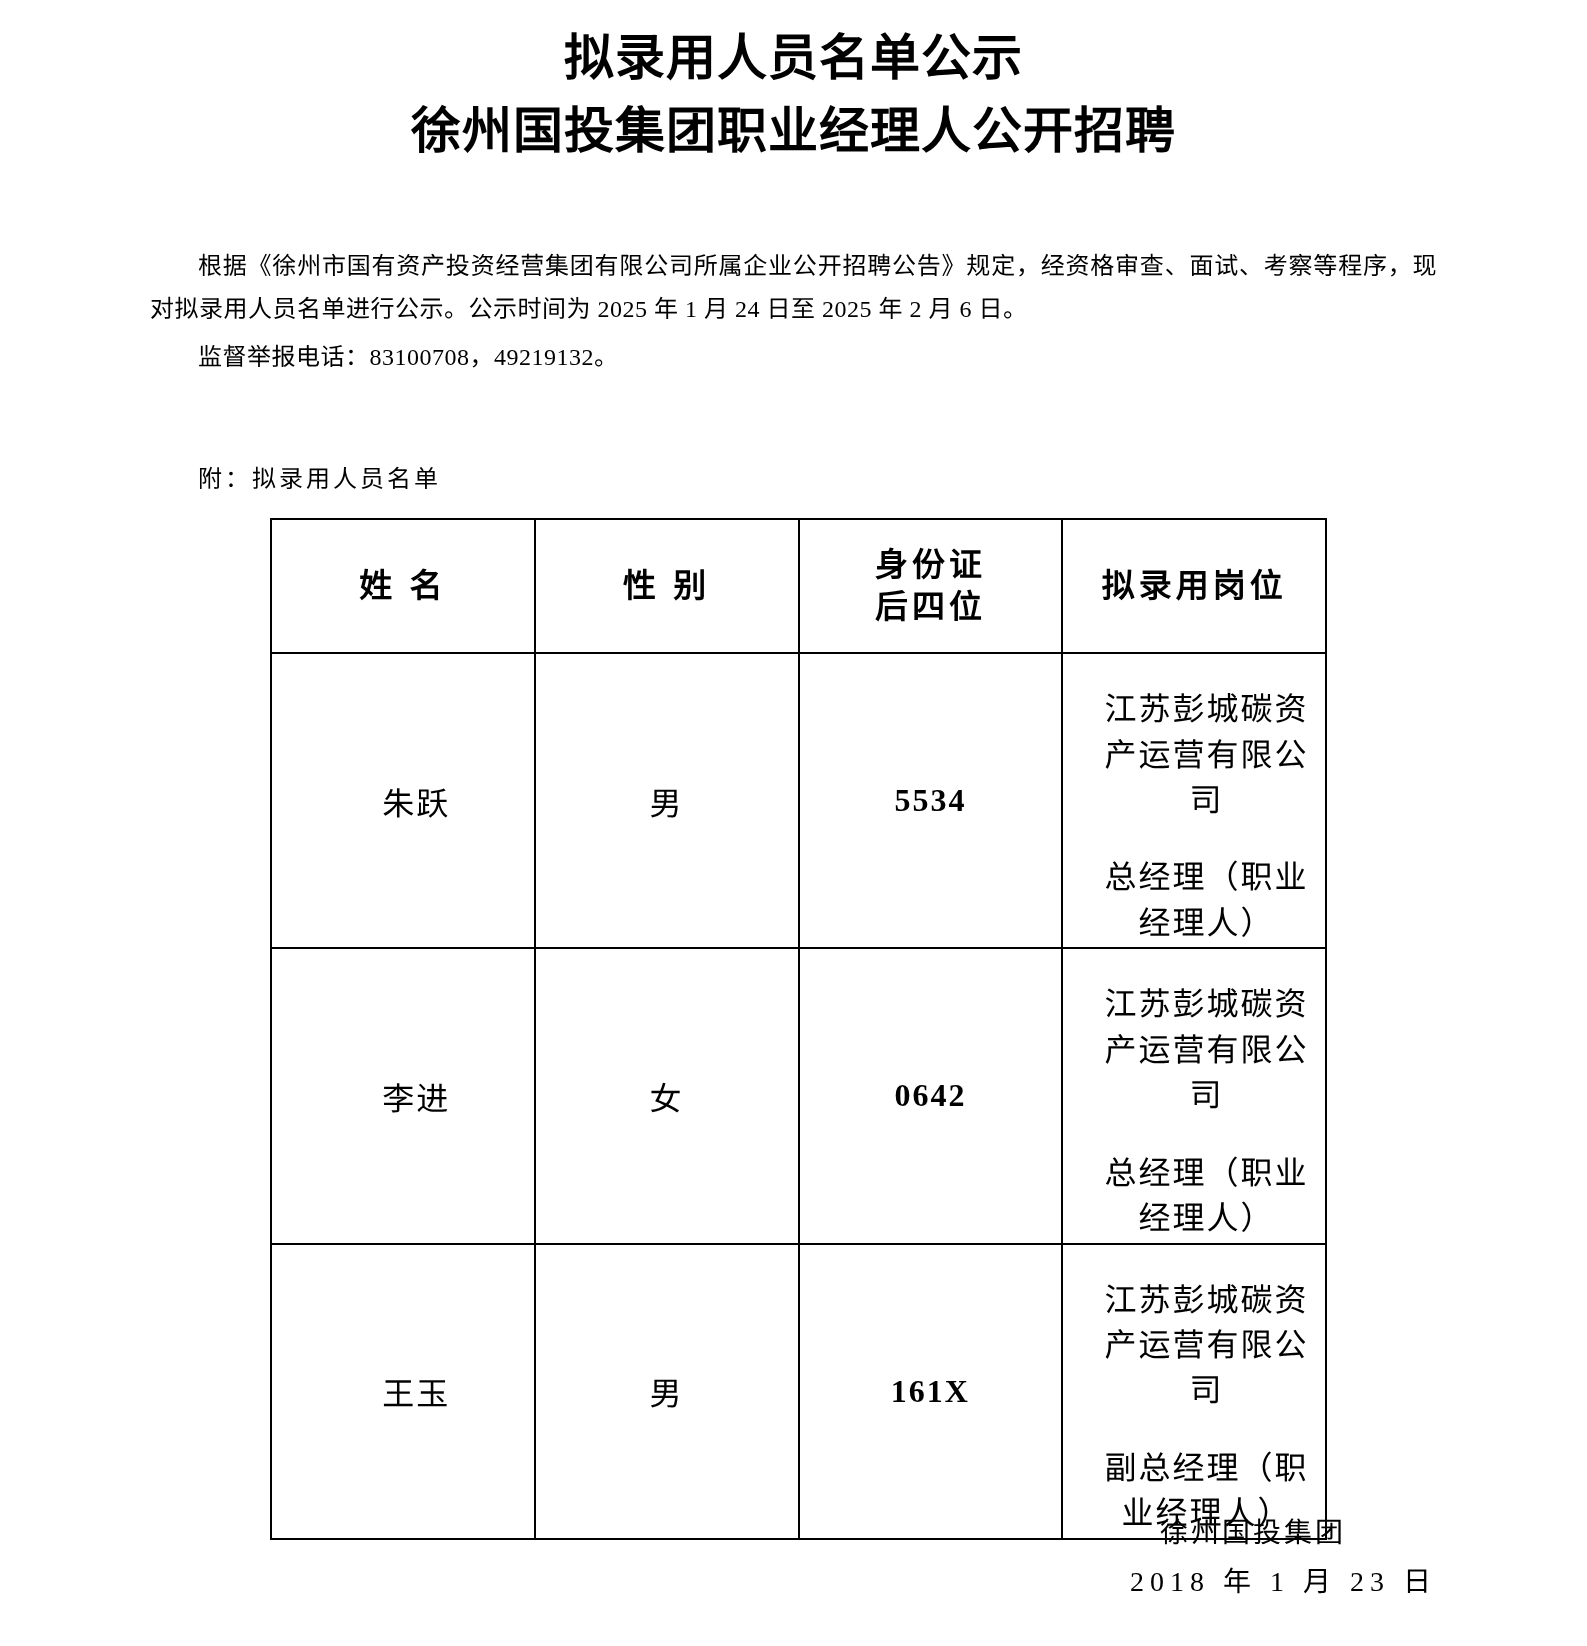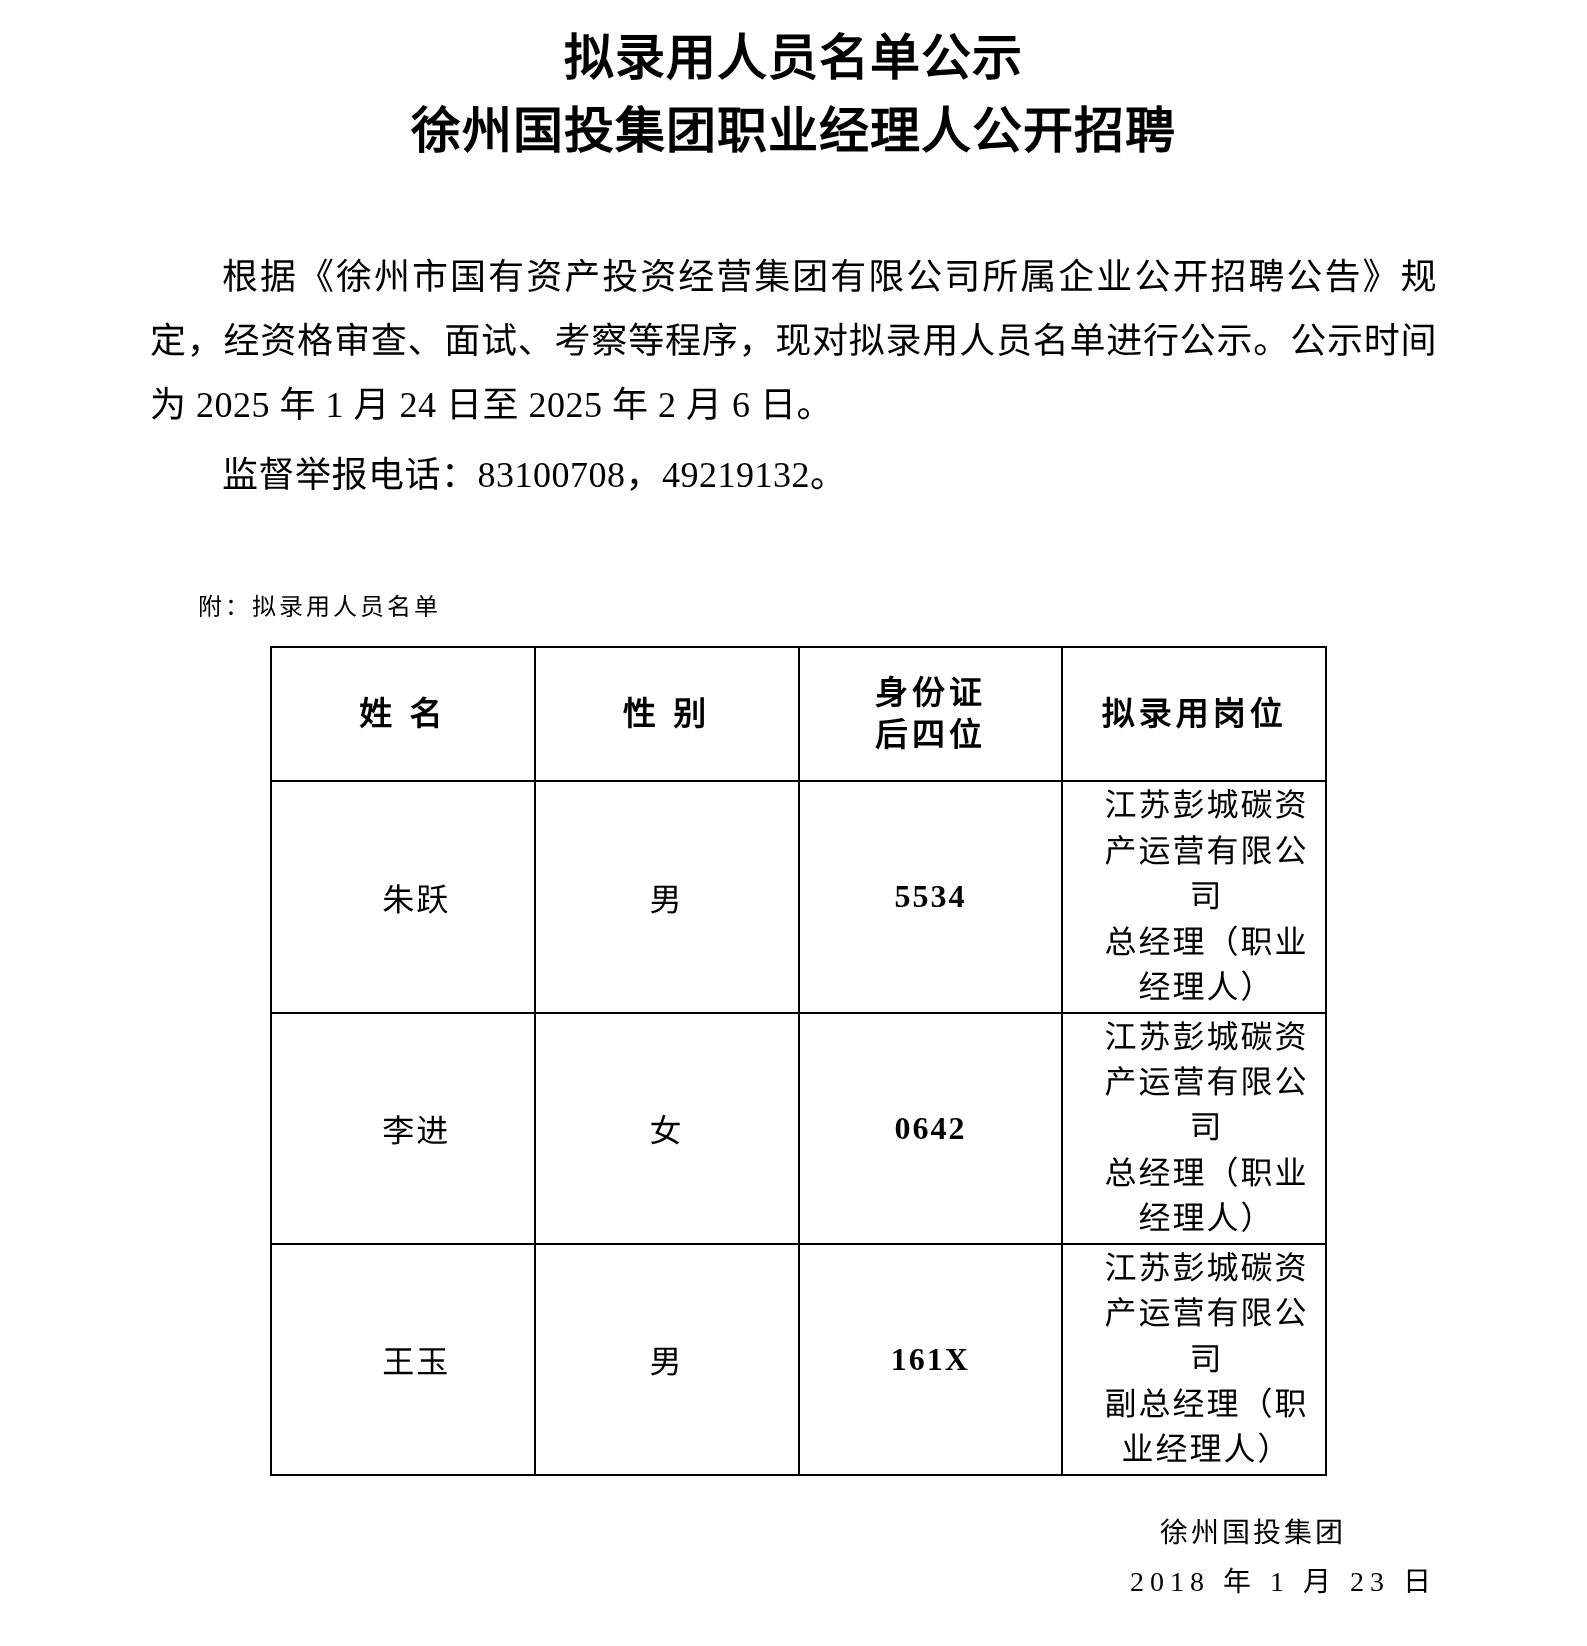--- a/index.html
+++ b/index.html
@@ -30,21 +30,21 @@
     line-height: 1.45;
     letter-spacing: 1px;
     margin: 0;
     padding-top: 22px;
   }
   .doc-title .line {
     display: block;
   }
   .body-text {
     margin-top: 78px;
-    font-size: 36px;
+    font-size: 24px;
     line-height: 1.78;
     text-align: justify;
     text-justify: inter-ideograph;
     letter-spacing: 0.5px;
   }
   .body-text p {
     margin: 0;
     text-indent: 2em;
   }
   .body-text p + p {
@@ -91,21 +91,21 @@
   td.col-gender { width: 200px; }
   td.col-id { width: 215px; font-weight: bold; }
   td.col-post {
     width: 390px;
     text-align: left;
     padding-left: 26px;
     font-size: 27px;
     line-height: 1.42;
     letter-spacing: 0px;
   }
-  .col-post .pl { display: block; }
+  .col-post .pl { display: block; margin-top: 32px; }
   .signature {
     position: absolute;
     right: 150px;
     bottom: 40px;
     text-align: left;
     font-size: 28px;
     line-height: 1.75;
     letter-spacing: 3px;
   }
   .signature .sig-org { display: block; padding-left: 30px; }

